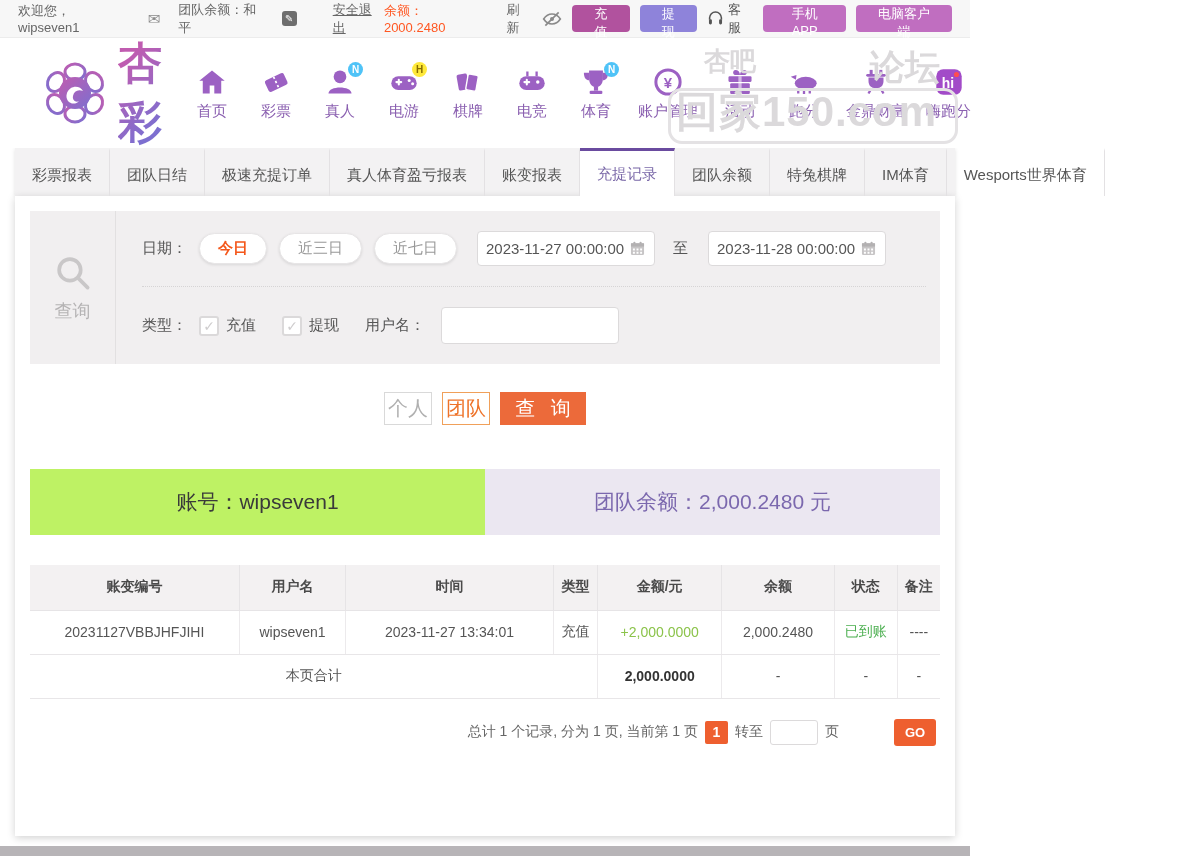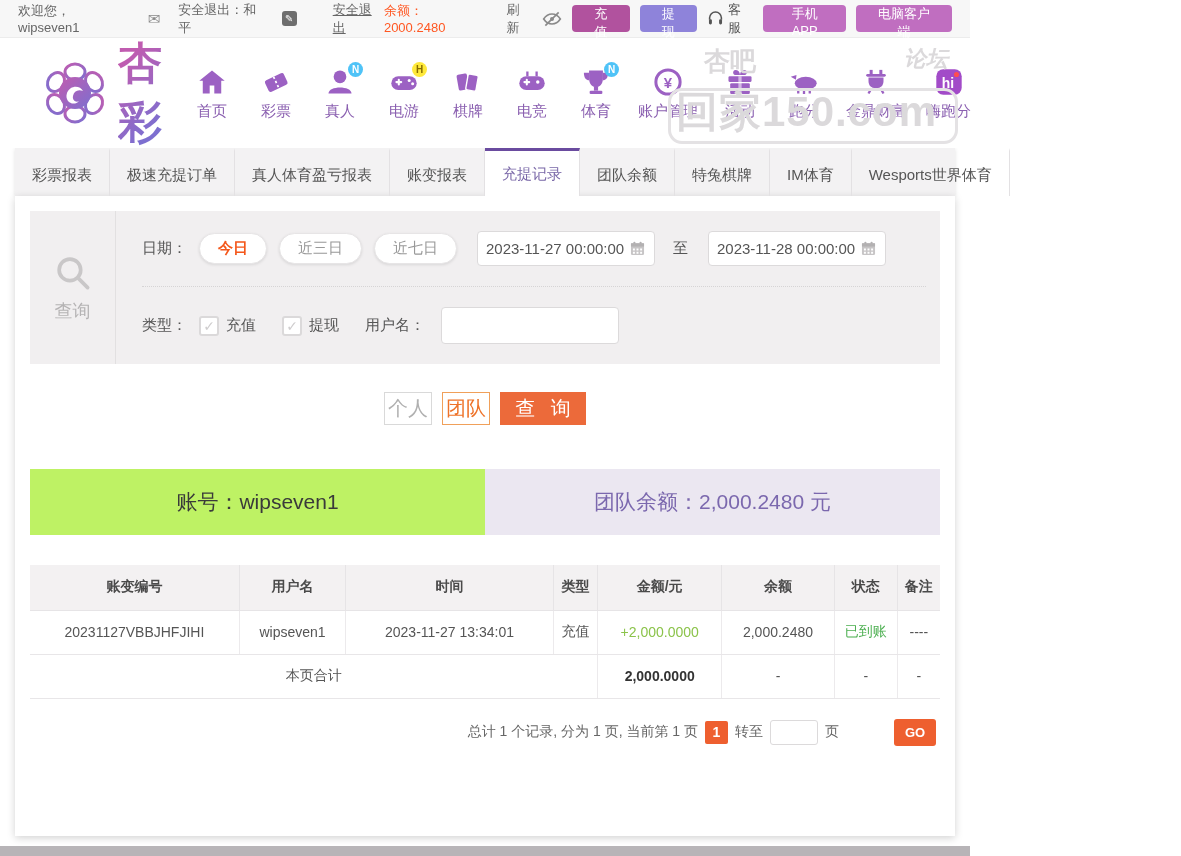--- a/index.html
+++ b/index.html
@@ -28,21 +28,21 @@
   .nav-item { position:relative; display:flex; flex-direction:column; align-items:center; gap:4px; min-width:56px; padding:4px 6px; cursor:pointer; }
   .nav-item .nicon { position:relative; width:32px; height:32px; display:flex; align-items:center; justify-content:center; }
   .nav-item .nicon svg { width:30px; height:30px; fill:#9c61c3; }
   .nav-label { font-size:15px; color:#8a5fb0; white-space:nowrap; }
   .badge { position:absolute; top:-4px; right:-7px; width:15px; height:15px; border-radius:50%; font-size:10px; font-weight:bold; display:flex; align-items:center; justify-content:center; }
   .badge-blue { background:#4fc3f7; color:#fff; }
   .badge-yellow { background:#ffe93b; color:#876d00; }
   .watermark { position:absolute; right:12px; top:6px; width:290px; height:100px; color:#dbd9db; pointer-events:none; }
   .wm-box { position:absolute; left:0; right:0; top:44px; bottom:0; border:3px solid #e4e2e4; border-radius:14px; }
   .wm-tl { position:absolute; left:36px; top:0; font-size:26px; font-weight:bold; }
-  .wm-tr { position:absolute; right:10px; top:0; font-size:22px; font-weight:bold;font-style:italic; }
+  .wm-tr { position:absolute; right:18px; top:0; font-size:35px; font-weight:bold; }
   .wm-main { position:absolute; left:8px; bottom:4px; font-size:42px; font-weight:bold; letter-spacing:1px; }
 
   
   .tabbar { margin:0 15px; display:flex; background:#f3f2f3; box-shadow:0 1px 4px rgba(0,0,0,.12); }
   .tab { padding:0 17px; height:48px; line-height:48px; font-size:15px; color:#555; border-right:1px solid #e3e1e3; cursor:pointer; border-top:3px solid transparent; white-space:nowrap; }
   .tab.active { background:#fff; border-top:3px solid #6a4b9f; color:#7a68a8; line-height:45px; }
 
   
   .content { margin:0 15px; background:#fff; box-shadow:0 2px 8px rgba(0,0,0,.18); padding:15px 15px 0 15px; min-height:640px; }
 
@@ -93,21 +93,21 @@
 </style>
 </head>
 <body>
 
 <div class="page">
 
   <div class="topbar">
     <div class="tleft">
       <span>欢迎您，wipseven1</span>
       <span class="envelope">✉</span>
-      <span>安全退出：和平</span>
+      <span>团队余额：和平</span>
       <span class="edit-ic">✎</span>
       <a class="logout">安全退出</a>
     </div>
     <div class="tright">
       <span class="balance-text">余额：2000.2480</span>
       <span class="refresh">刷新</span>
       <span class="ic">
         <svg width="20" height="20" viewBox="0 0 24 24">
             <path d="M2 12s4-6 10-6 10 6 10 6-4 6-10 6S2 12 2 12z" fill="none" stroke="#8a8a8a" stroke-width="2"></path>
             <circle cx="12" cy="12" r="2.4" fill="#8a8a8a"></circle>
@@ -293,20 +293,21 @@
     <div class="watermark">
       <div class="wm-box"></div>
       <span class="wm-tl">杏吧</span>
       <span class="wm-tr">论坛</span>
       <span class="wm-main">回家150.com</span>
     </div>
   </div>
 
   <div class="tabbar">
     <div class="tab">彩票报表</div>
+    <div class="tab">团队日结</div>
     <div class="tab">极速充提订单</div>
     <div class="tab">真人体育盈亏报表</div>
     <div class="tab">账变报表</div>
     <div class="tab active">充提记录</div>
     <div class="tab">团队余额</div>
     <div class="tab">特兔棋牌</div>
     <div class="tab">IM体育</div>
     <div class="tab">Wesports世界体育</div>
   </div>
 

